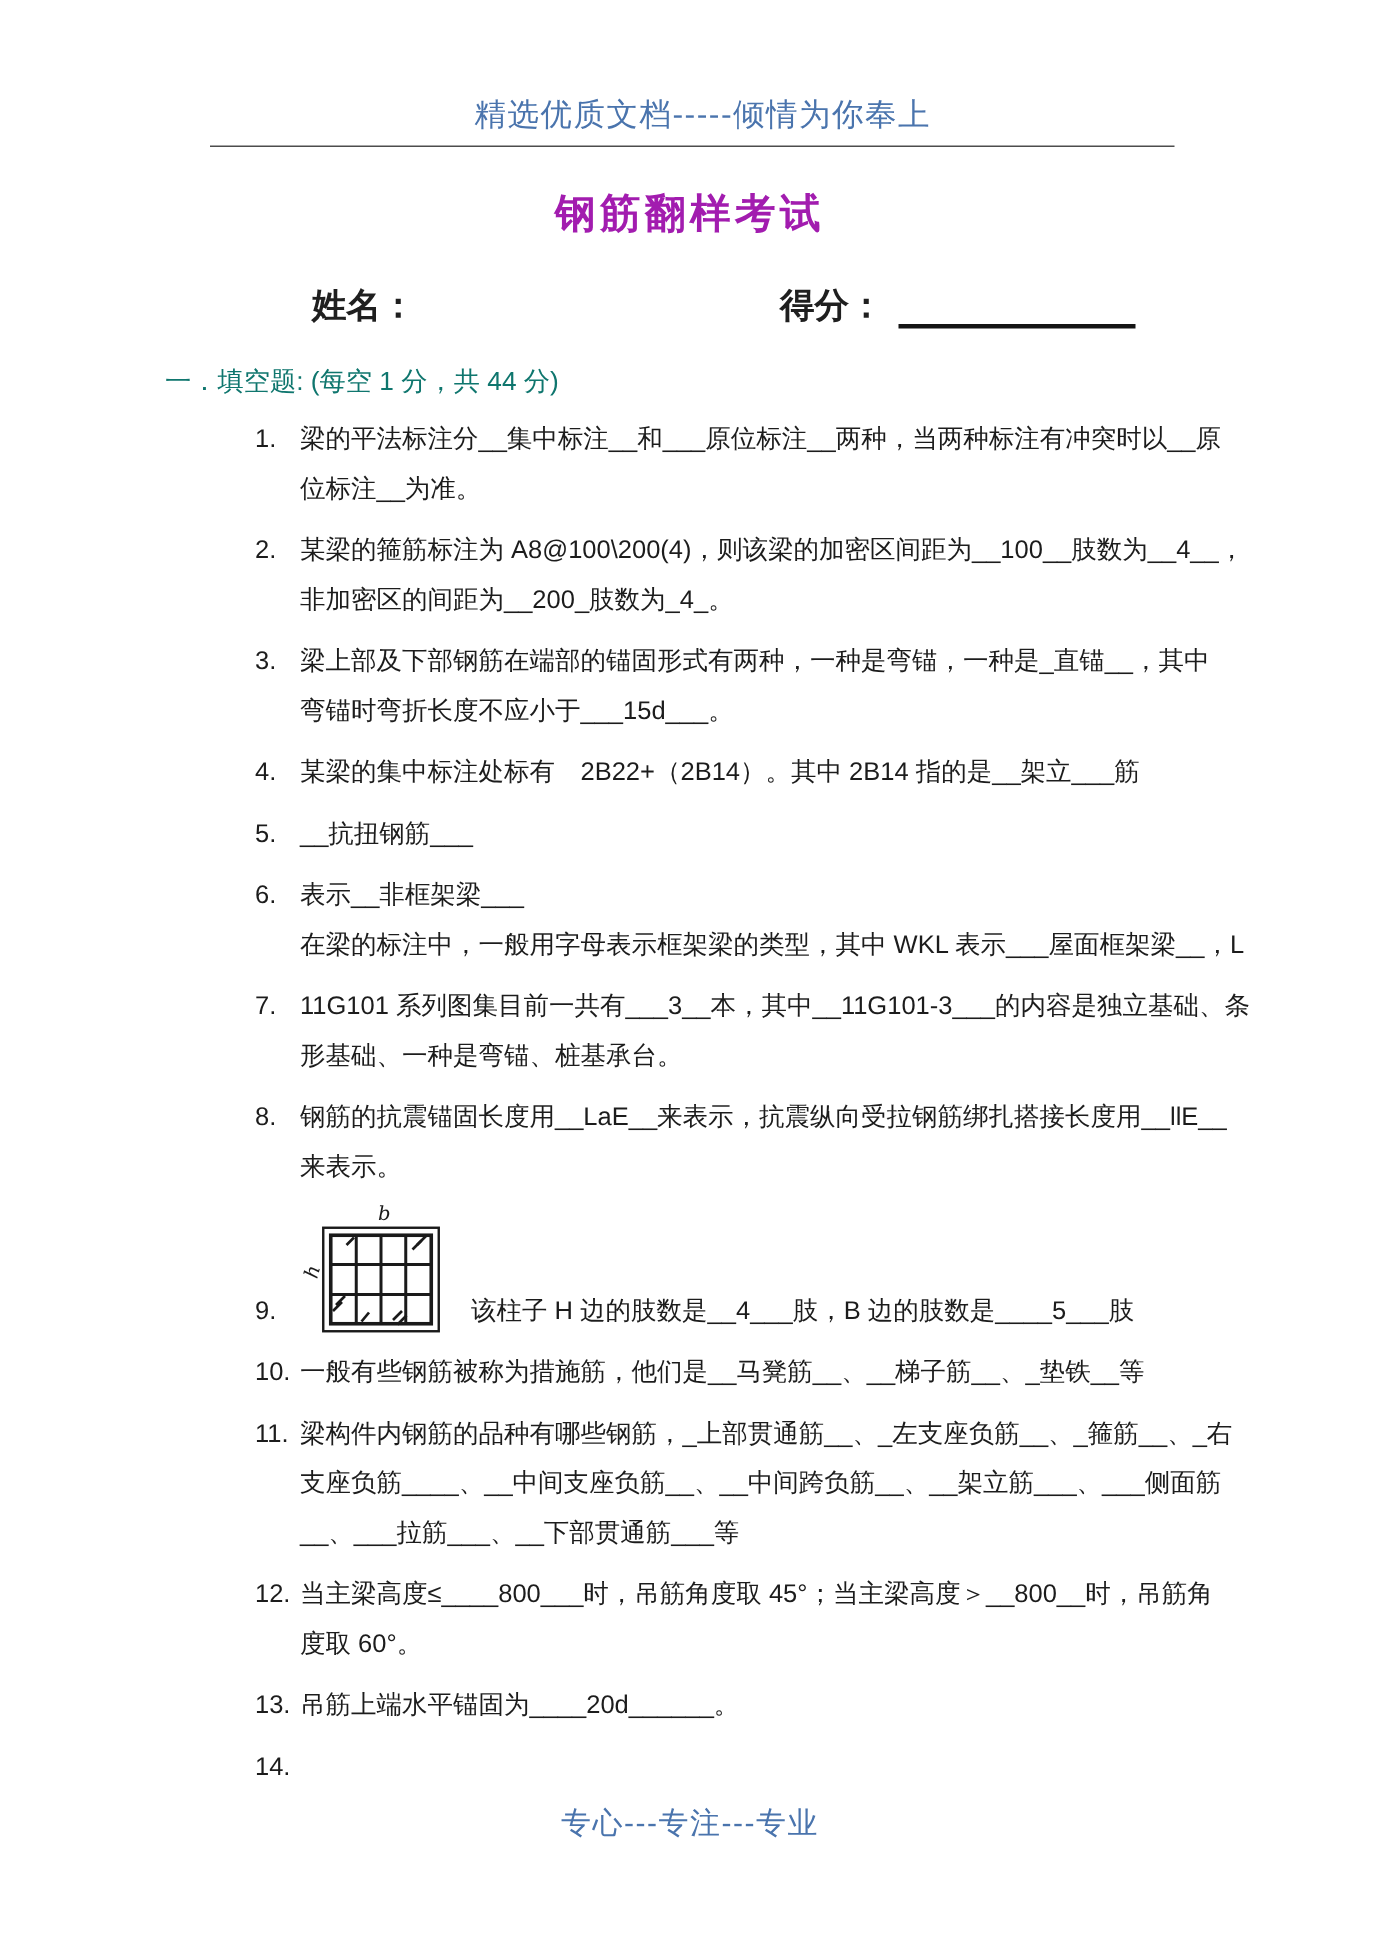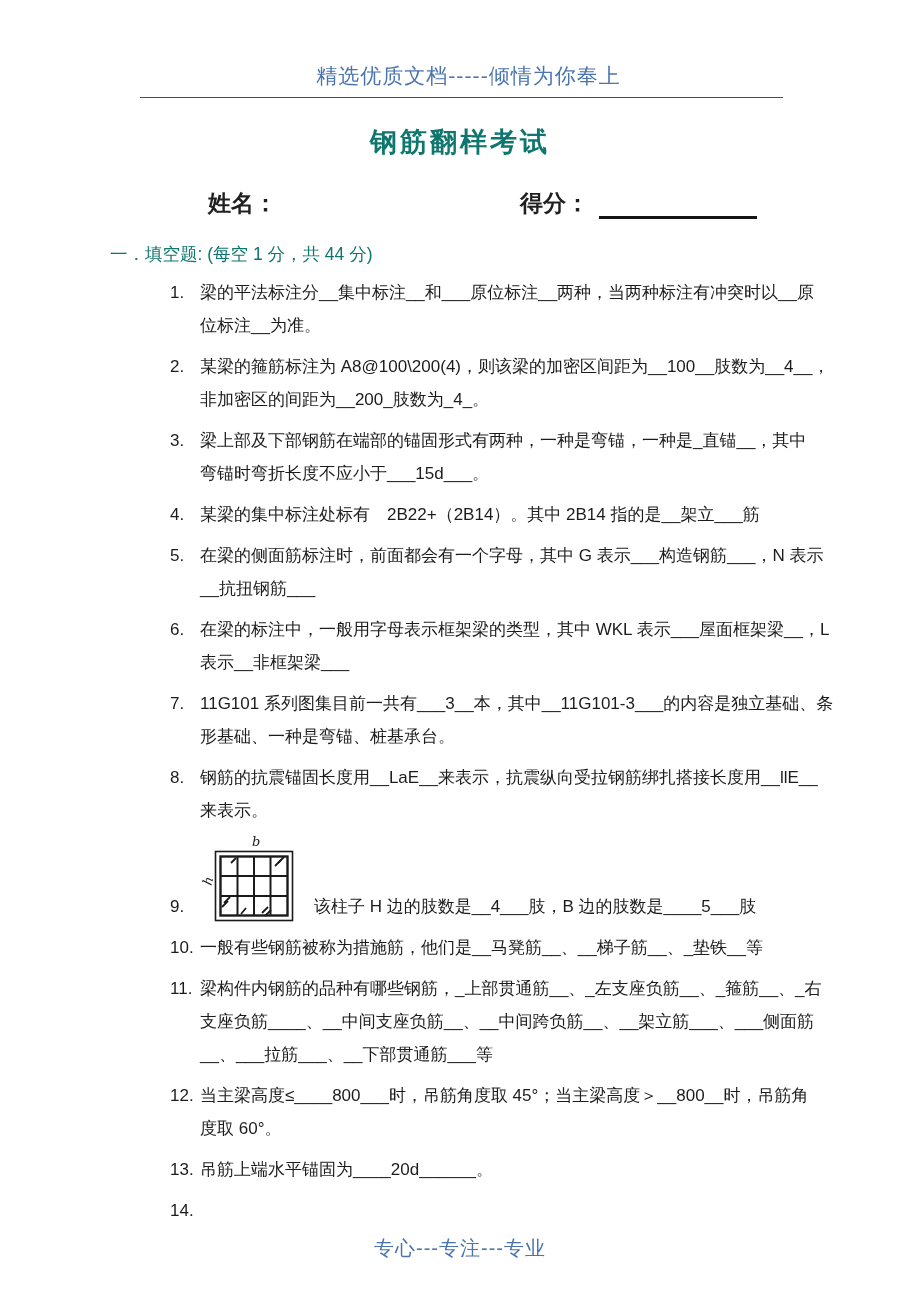--- a/index.html
+++ b/index.html
@@ -27,21 +27,21 @@
     margin:7px 0 0 140px;
     border:none;
     border-top:1.5px solid #4d4d4d;
   }
   .exam-title {
     margin-top:26px;
     text-align:center;
     font-size:27px;
     font-weight:bold;
     letter-spacing:3px;
-    color:#0f766e;
+    color:#a21caf;
   }
   .name-score-row {
     position:relative;
     height:44px;
     margin-top:22px;
     font-size:23px;
     font-weight:bold;
   }
   .name-label { position:absolute; left:208px; top:6px; }
   .score-group { position:absolute; left:520px; top:6px; white-space:nowrap; }
@@ -121,29 +121,28 @@
       </div>
       <div class="question">
         <span class="qnum">4.</span>
         <span class="qtext">
           <div class="qline">某梁的集中标注处标有　2B22+（2B14）。其中 2B14 指的是__架立___筋</div>
         </span>
       </div>
       <div class="question">
         <span class="qnum">5.</span>
         <span class="qtext">
-          <div class="qline">在梁的侧面筋标注时，前面都会有一个字母，其中 G 表示___构造钢筋___，N 表示</div>
           <div class="qline">__抗扭钢筋___</div>
         </span>
       </div>
       <div class="question">
         <span class="qnum">6.</span>
         <span class="qtext">
+          <div class="qline">表示__非框架梁___</div>
           <div class="qline">在梁的标注中，一般用字母表示框架梁的类型，其中 WKL 表示___屋面框架梁__，L</div>
-          <div class="qline">表示__非框架梁___</div>
         </span>
       </div>
       <div class="question">
         <span class="qnum">7.</span>
         <span class="qtext">
           <div class="qline">11G101 系列图集目前一共有___3__本，其中__11G101-3___的内容是独立基础、条</div>
           <div class="qline">形基础、一种是弯锚、桩基承台。</div>
         </span>
       </div>
       <div class="question">

